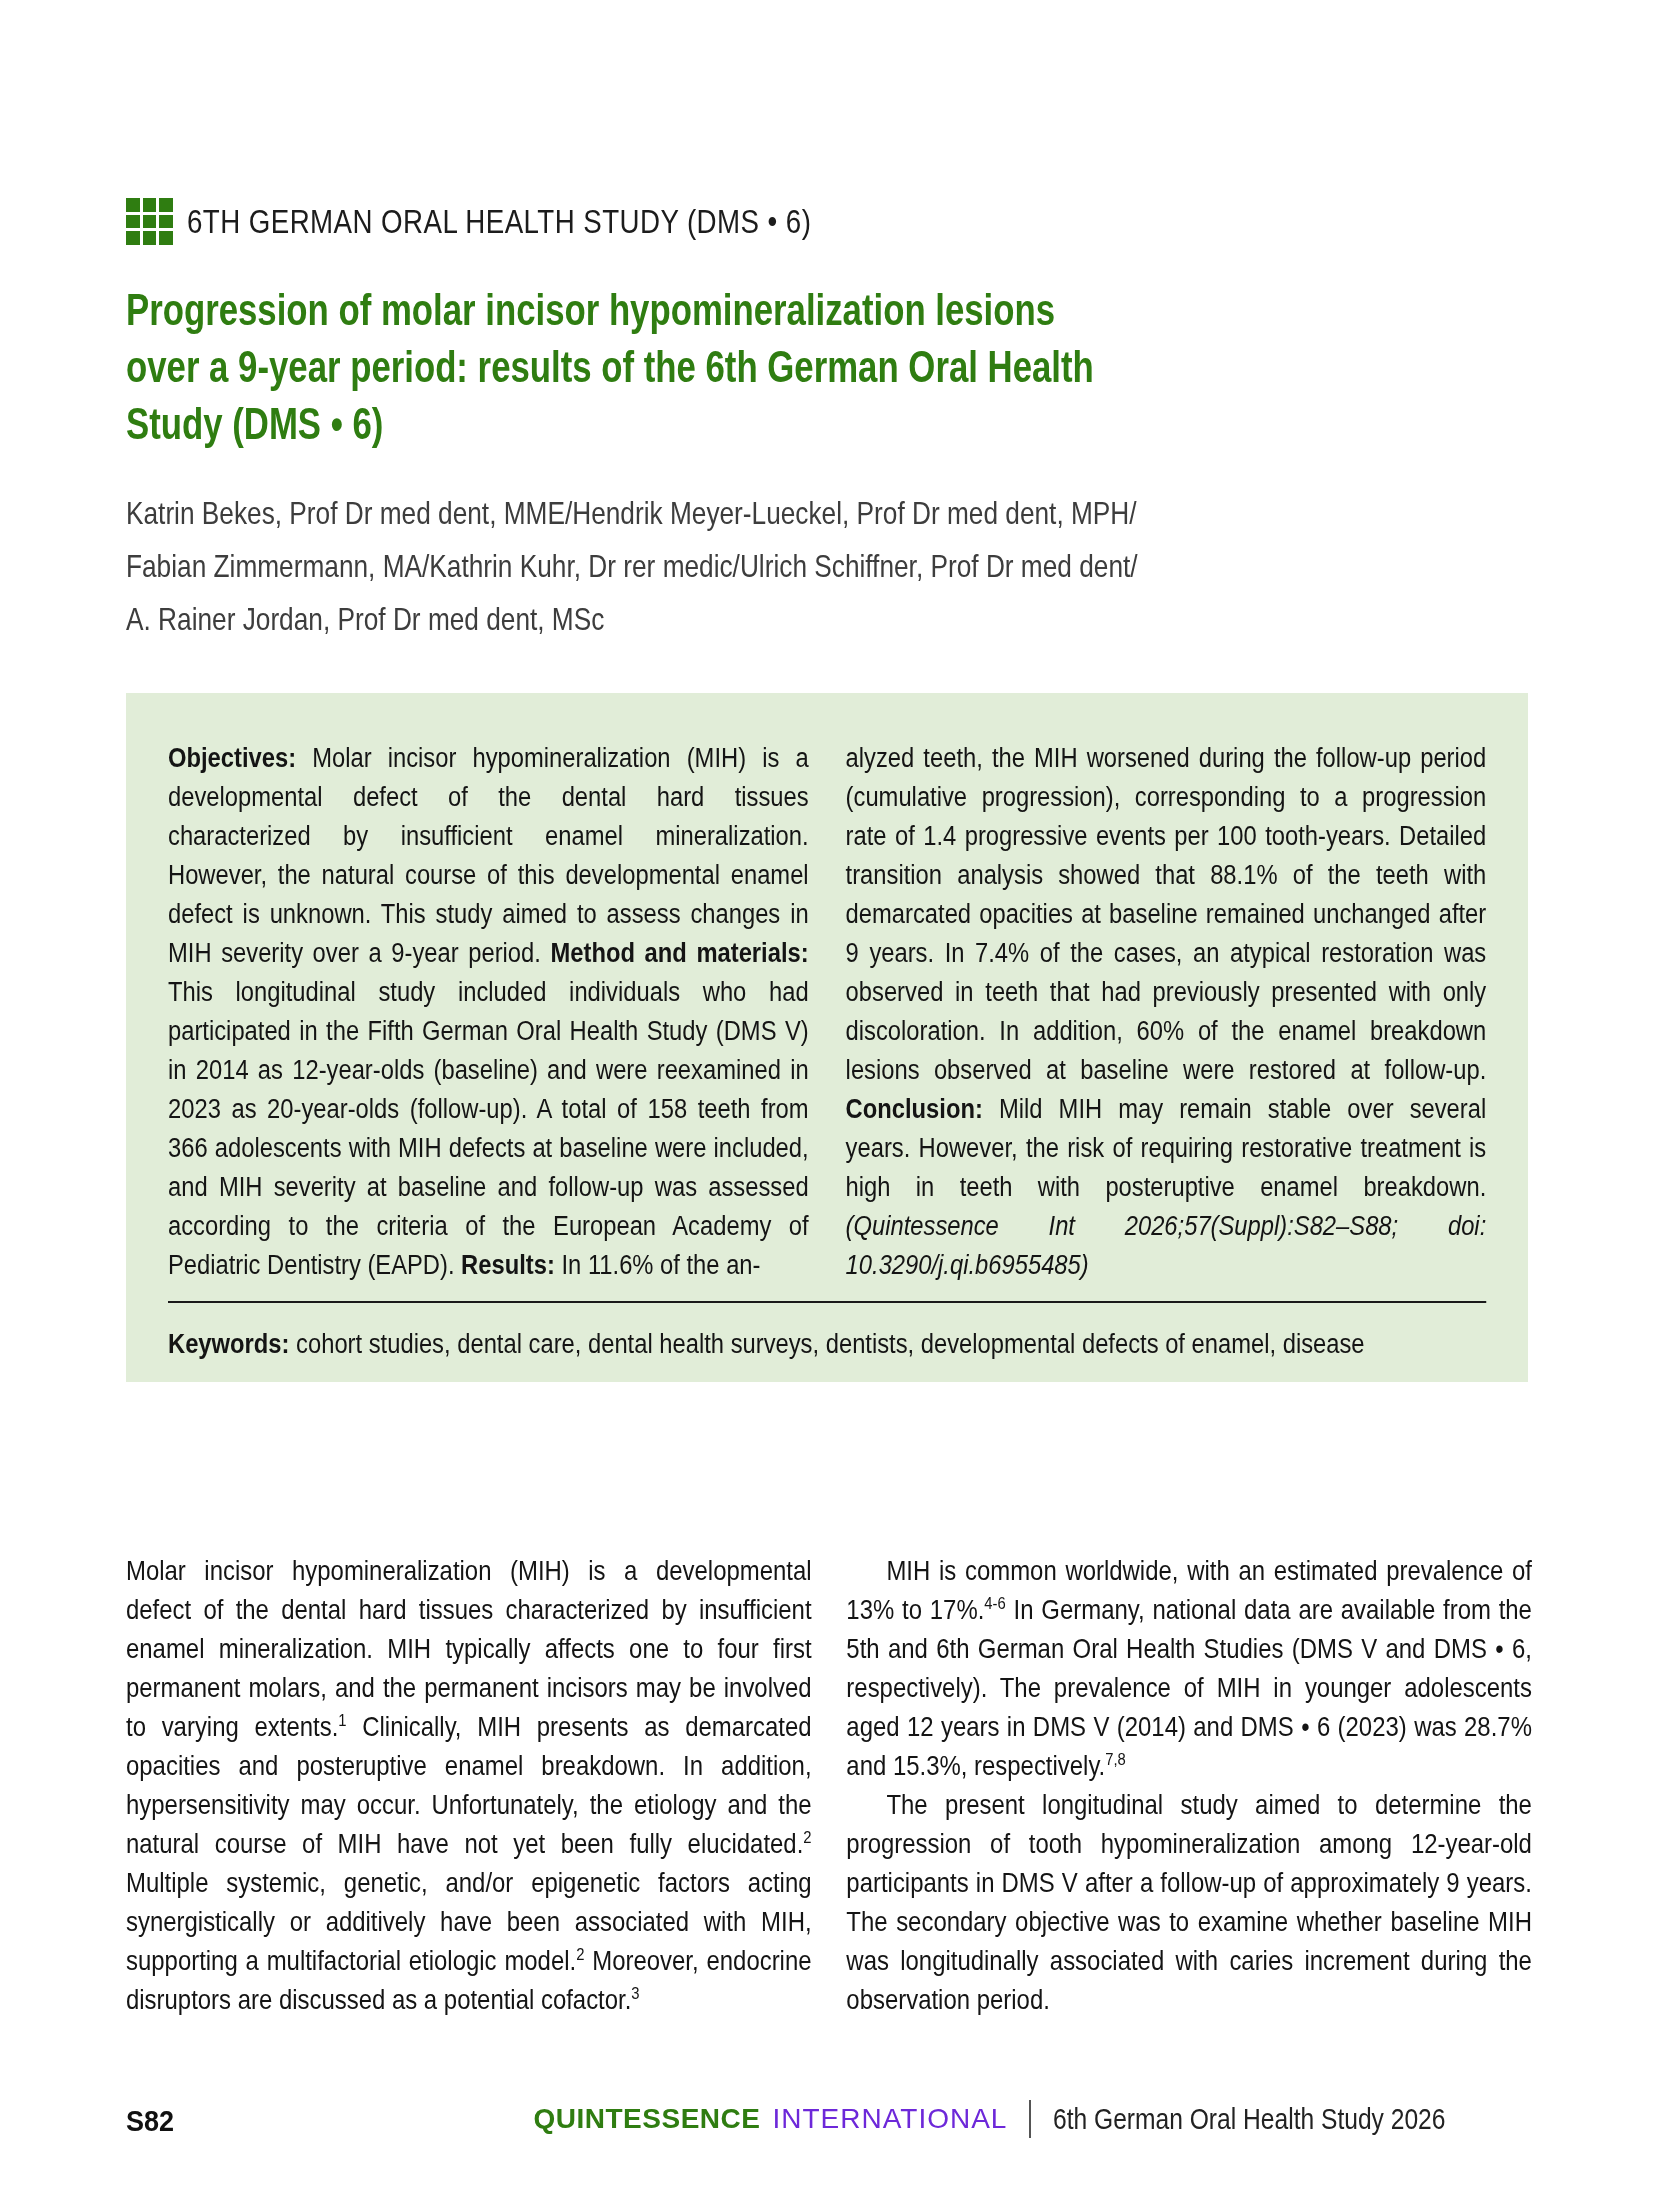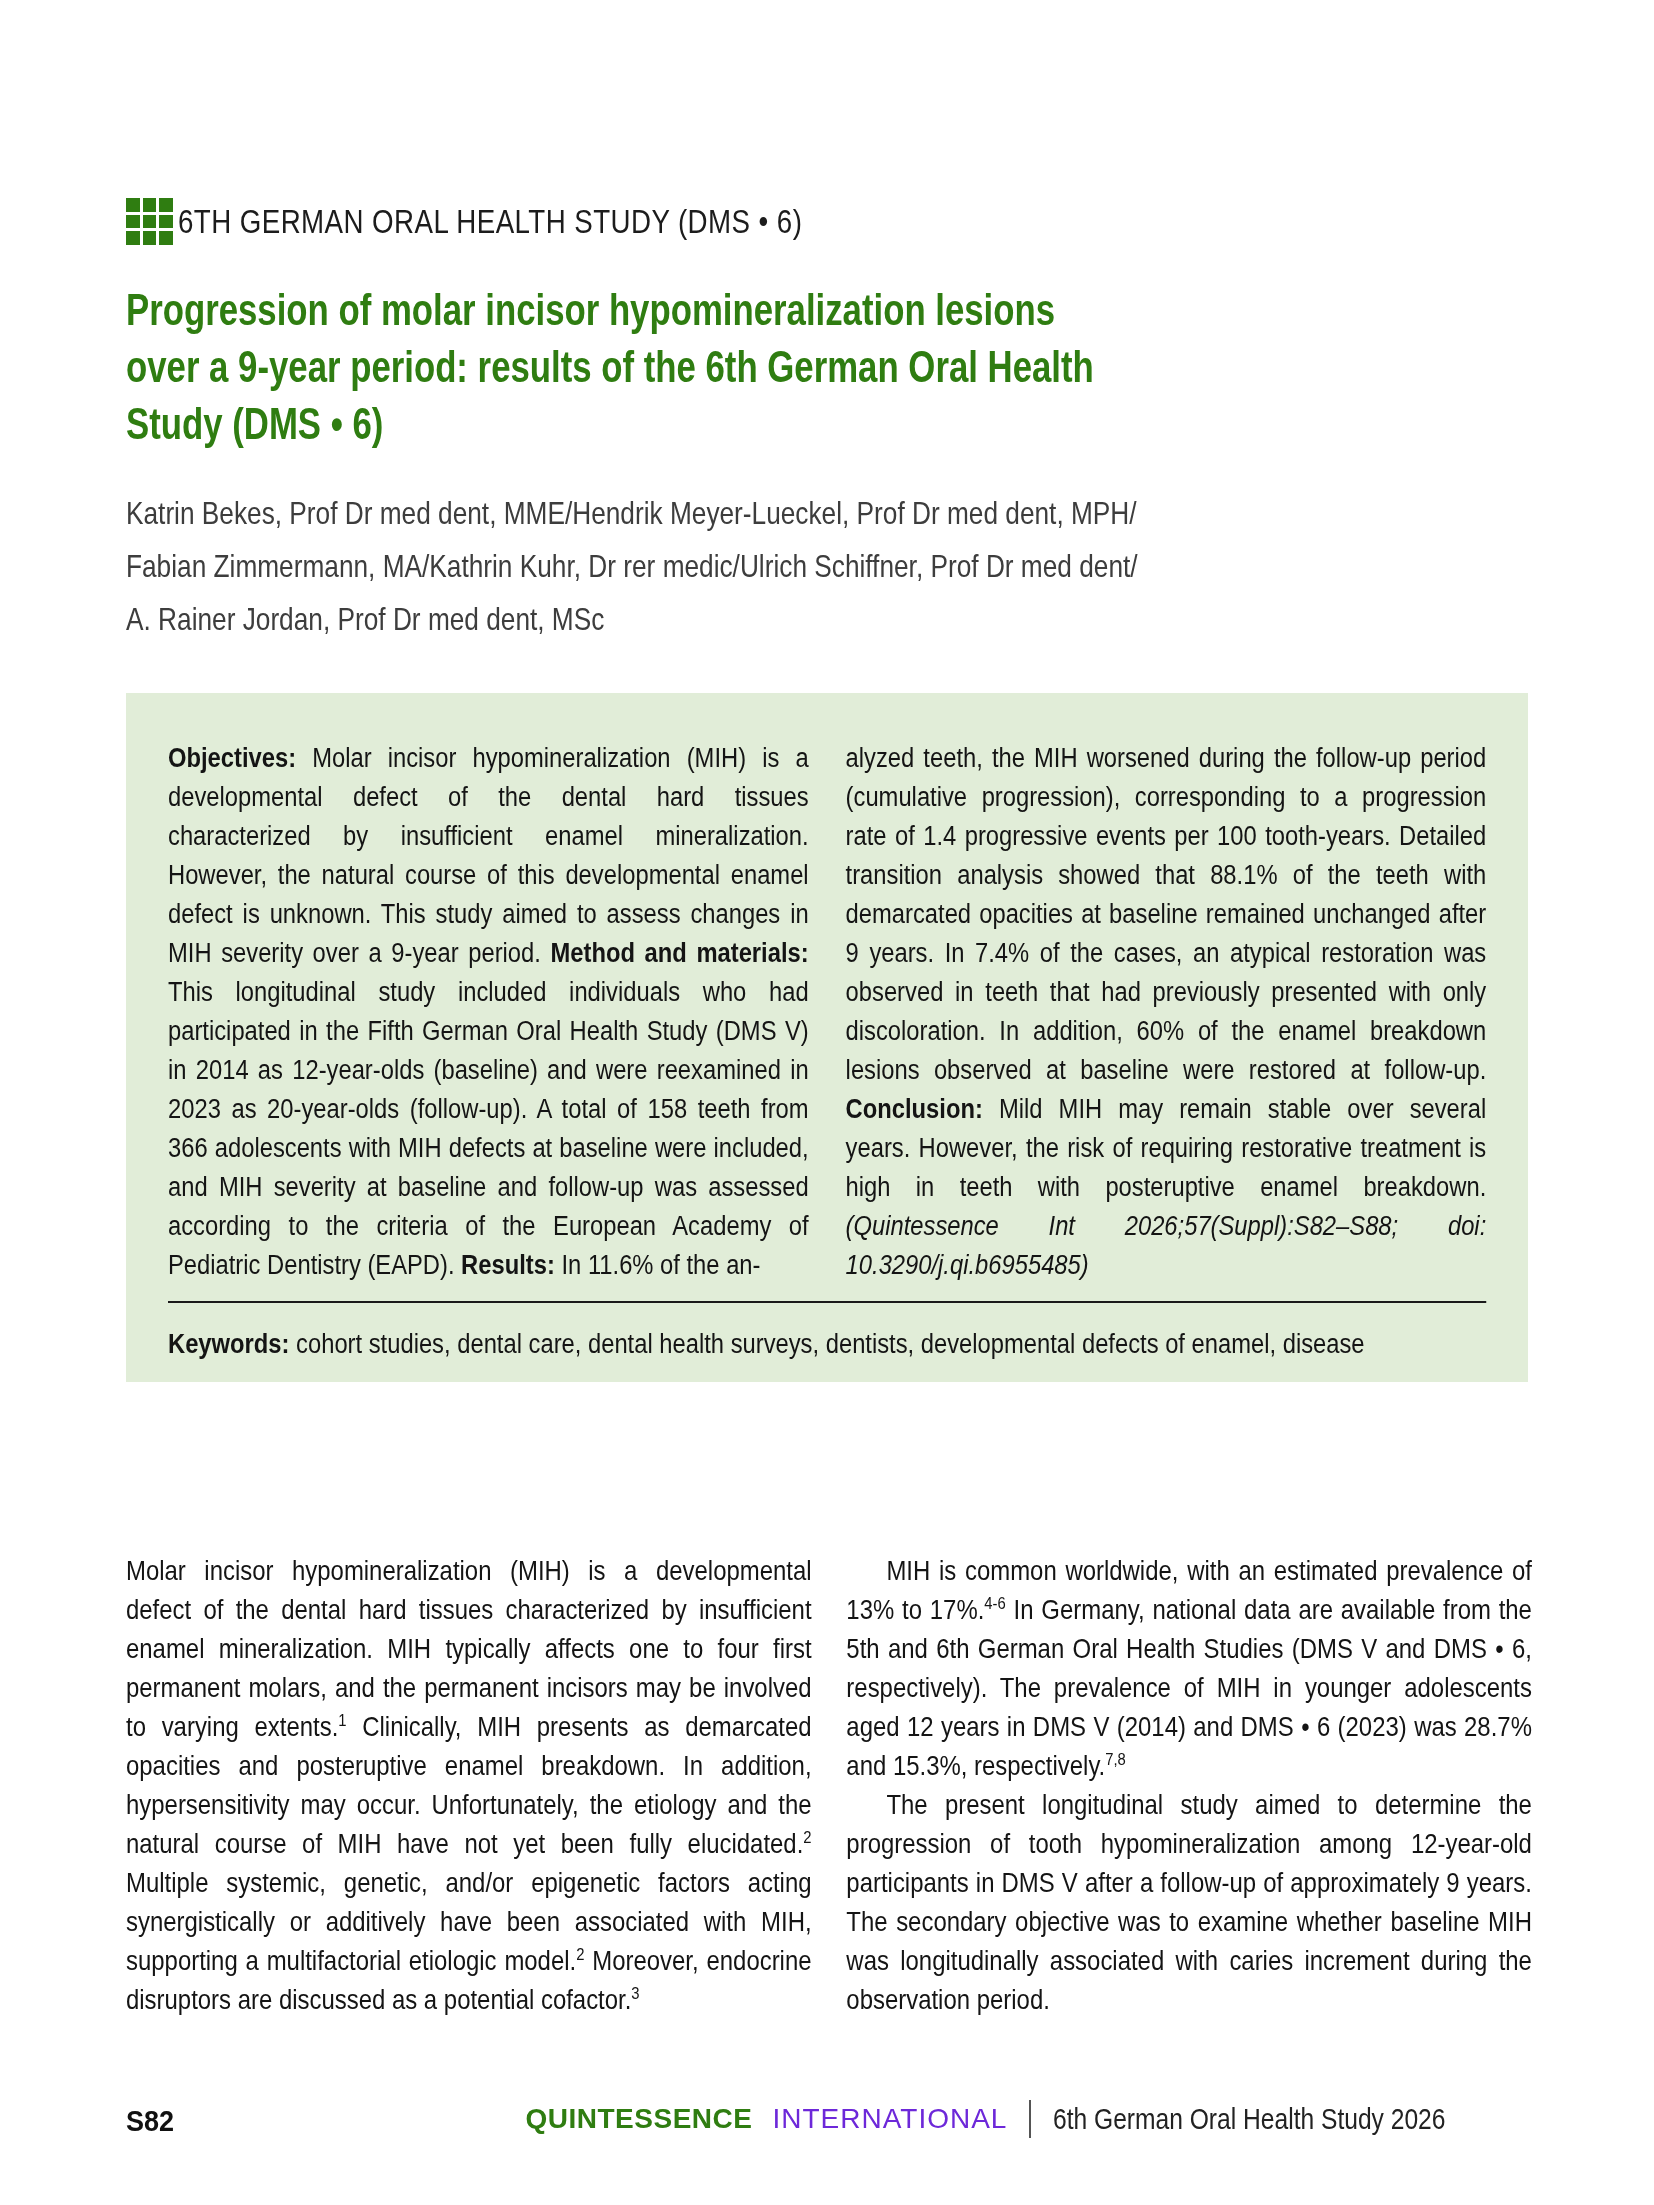--- a/index.html
+++ b/index.html
@@ -8,21 +8,21 @@
     width:1654px;height:2205px;
     background:#ffffff;
     font-family:"Liberation Sans",sans-serif;
     color:#161616;
     overflow:hidden;
   }
 
   
   .kicker-row{
     position:absolute;left:126px;top:198px;
-    display:flex;align-items:center;gap:5px;
+    display:flex;align-items:center;gap:14px;
   }
   .grid-icon{
     width:47px;height:47px;
     display:grid;grid-template-columns:repeat(3,1fr);grid-template-rows:repeat(3,1fr);
     gap:3px;
   }
   .grid-icon i{background:#2f7d11;display:block;}
   .kicker-text{
     font-size:33px;color:#1c1c1c;letter-spacing:0.5px;white-space:nowrap;
     transform:scaleX(0.84);transform-origin:left center;font-weight:400;
@@ -92,21 +92,21 @@
   
   .footer-page{
     position:absolute;left:126px;top:2104px;
     font-size:30px;font-weight:700;color:#111;
     transform:scaleX(0.9);transform-origin:left top;
   }
   .footer-right{
     position:absolute;right:122px;top:2100px;
     display:flex;align-items:center;gap:22px;
   }
-  .footer-brand{display:flex;align-items:flex-start;gap:20px;white-space:nowrap;margin-left:8px;}
+  .footer-brand{display:flex;align-items:flex-start;gap:12px;white-space:nowrap;margin-left:8px;}
   .footer-brand .brand1{
     font-size:28px;font-weight:700;color:#2f7d11;letter-spacing:0.5px;
   }
   .footer-brand .brand2{
     font-size:28px;font-weight:400;color:#6d28d9;letter-spacing:1px;
   }
   .footer-divider{width:2px;height:38px;background:#555;}
   .footer-issue{
     font-size:30px;color:#222;white-space:nowrap;
     transform:scaleX(0.82);transform-origin:left center;font-weight:400;

